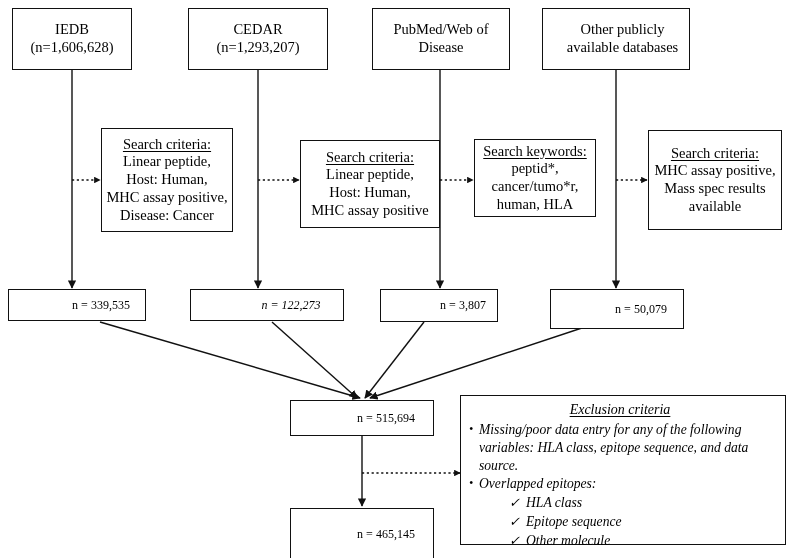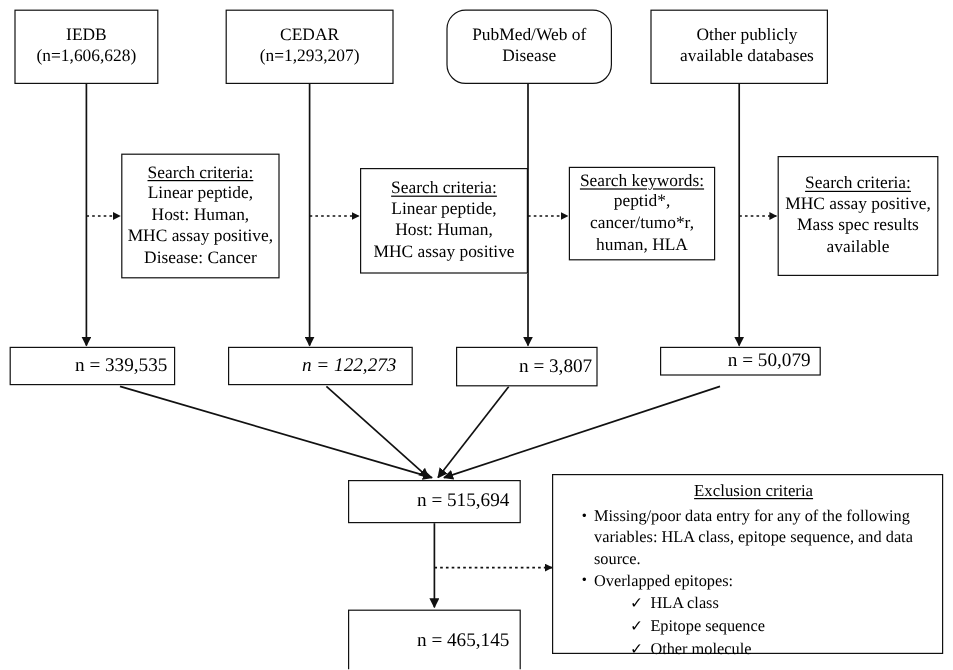--- a/index.html
+++ b/index.html
@@ -36,32 +36,33 @@
     text-align: center;
     line-height: 1.22;
     font-size: 14.5px;
     z-index: 2;
   }
   .node .ln { display: block; white-space: nowrap; }
   .hdr {
     text-decoration: underline;
     text-underline-offset: 2px;
   }
-  .nbox { font-size: 16px; padding-left: 48px; }
+  .nbox { font-size: 12px; padding-left: 48px; }
 
   
   .panel {
     position: absolute;
     box-sizing: border-box;
     border: 1.4px solid #111111;
     background: #ffffff;
     z-index: 2;
     font-size: 13.6px;
     line-height: 1.30;
-    padding: 5px 8px 6px 18px;
+    padding: 5px 8px 6px 2px;
+    font-style: italic;
   }
   .panel-title {
     text-align: center;
     text-decoration: underline;
     text-underline-offset: 2px;
     margin-bottom: 2px;
     font-size: 14px;
   }
   .bullet-row {
     display: flex;
@@ -136,21 +137,21 @@
   <div class="node" style="left:12px; top:8px; width:120px; height:62px;">
     <span class="ln">IEDB</span>
     <span class="ln">(n=1,606,628)</span>
   </div>
 
   <div class="node" style="left:188px; top:8px; width:140px; height:62px;">
     <span class="ln">CEDAR</span>
     <span class="ln">(n=1,293,207)</span>
   </div>
 
-  <div class="node" style="left:372px; top:8px; width:138px; height:62px;border-radius:16px;">
+  <div class="node" style="left:372px; top:8px; width:138px; height:62px;">
     <span class="ln">PubMed/Web of</span>
     <span class="ln">Disease</span>
   </div>
 
   <div class="node" style="left:542px; top:8px; width:148px; height:62px;padding-left:13px;">
     <span class="ln">Other publicly</span>
     <span class="ln">available databases</span>
   </div>
 
   <div class="node" style="left:101px; top:128px; width:132px; height:104px;">
@@ -187,21 +188,21 @@
   </div>
 
   <div class="node nbox" style="left:190px; top:289px; width:154px; height:32px;font-style:italic;">
     <span class="ln">n = 122,273</span>
   </div>
 
   <div class="node nbox" style="left:380px; top:289px; width:118px; height:33px;">
     <span class="ln">n = 3,807</span>
   </div>
 
-  <div class="node nbox" style="left:550px; top:289px; width:134px; height:24px;">
+  <div class="node nbox" style="left:550px; top:289px; width:134px; height:40px;">
     <span class="ln">n = 50,079</span>
   </div>
 
   <div class="node nbox" style="left:290px; top:400px; width:144px; height:36px;align-items:center;">
     <span class="ln">n = 515,694</span>
   </div>
 
   <div class="node nbox" style="left:290px; top:508px; width:144px; height:52px;">
     <span class="ln">n = 465,145</span>
   </div>

